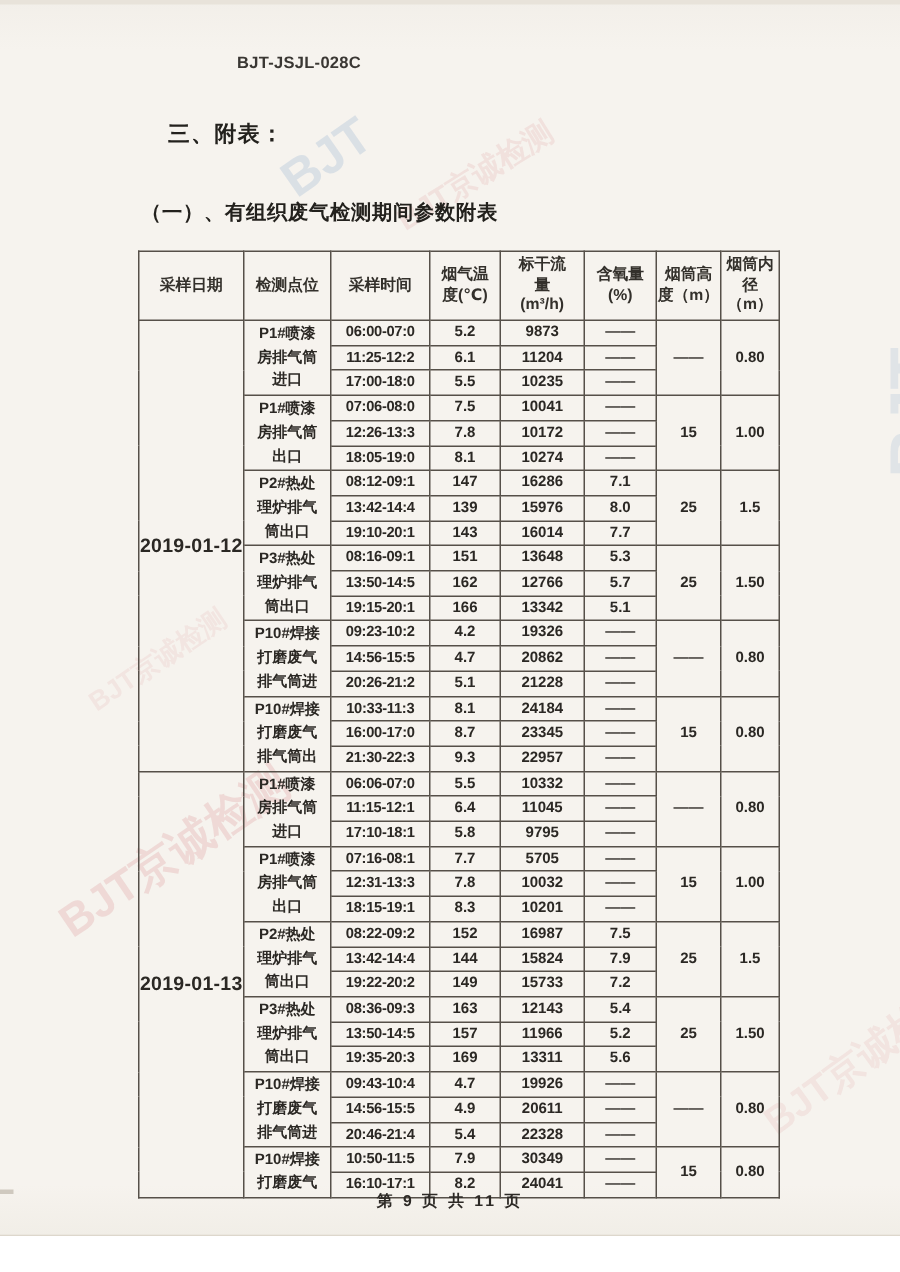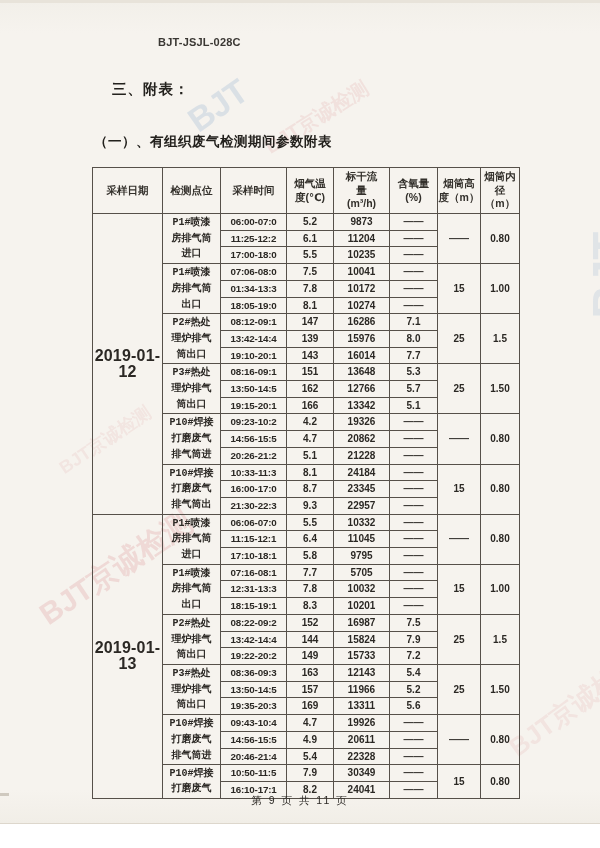--- a/index.html
+++ b/index.html
@@ -27,27 +27,27 @@
     font-size:10px;color:#2b2824;
   }
   table.params th,table.params td{
     border:1px solid #565049;padding:0;text-align:center;vertical-align:middle;
     overflow:hidden;white-space:pre-line;
   }
   table.params th{
     height:45px;font-size:10.5px;font-weight:600;line-height:13.5px;color:#33302b;
   }
   table.params td{height:15.7px;line-height:15.7px;font-weight:600;}
-  td.point-cell{font-size:10px;letter-spacing:0;font-family:Liberation Mono, monospace;}
-  td.date-cell{font-size:16px;letter-spacing:.2px;}
+  td.point-cell{font-size:10px;letter-spacing:0;}
+  td.date-cell{font-size:13px;letter-spacing:.2px;}
   td.time-cell{font-size:9.8px;letter-spacing:-.2px;}
   td.dash{color:#3b3834;}
 
   .footer{position:absolute;left:0;top:794px;width:600px;text-align:center;
-    font-size:10.5px;font-weight:400;letter-spacing:2px;color:#2d2a26;}
+    font-size:10.5px;font-weight:700;letter-spacing:2px;color:#2d2a26;}
 
   .wm{position:absolute;font-weight:700;pointer-events:none;white-space:nowrap;}
   .wm-blue{color:rgba(148,176,207,0.28);}
   .wm-pink{color:rgba(221,160,158,0.30);}
 </style>
 </head>
 <body>
 
 <div class="paper">
   <div class="scan-edge-top"></div>
@@ -123,21 +123,21 @@
 房排气筒
 出口</td>
           <td class="time-cell">07:06-08:0</td>
           <td>7.5</td>
           <td>10041</td>
           <td class="dash">——</td>
           <td rowspan="3">15</td>
           <td rowspan="3">1.00</td>
         </tr>
         <tr>
-          <td class="time-cell">01:34-13:3</td>
+          <td class="time-cell">12:26-13:3</td>
           <td>7.8</td>
           <td>10172</td>
           <td class="dash">——</td>
         </tr>
         <tr>
           <td class="time-cell">18:05-19:0</td>
           <td>8.1</td>
           <td>10274</td>
           <td class="dash">——</td>
         </tr>

